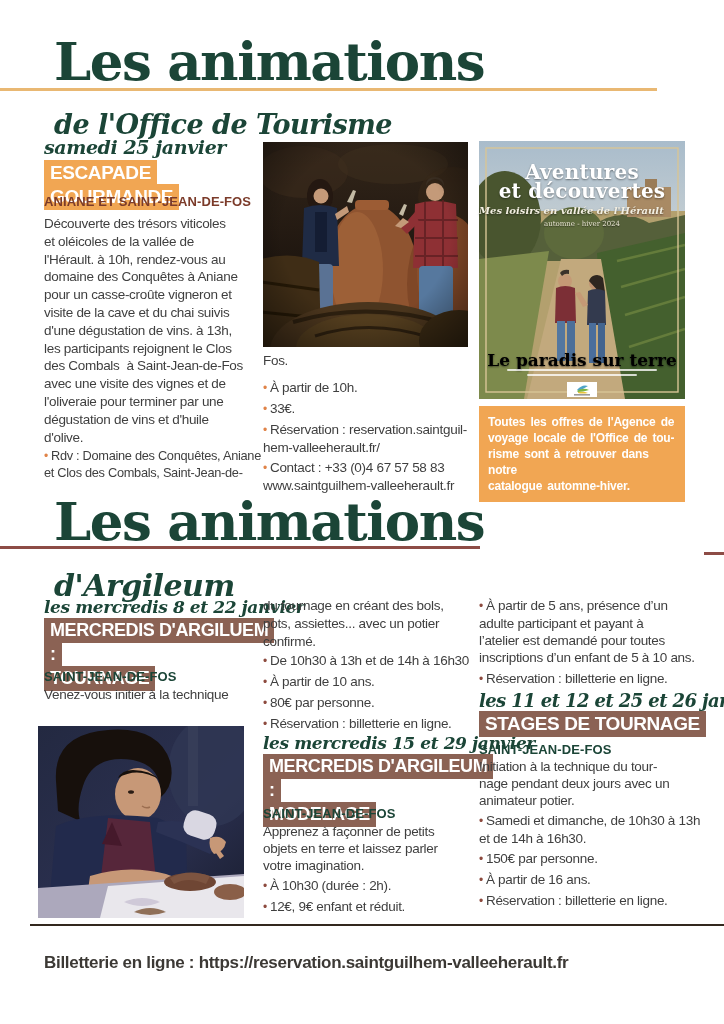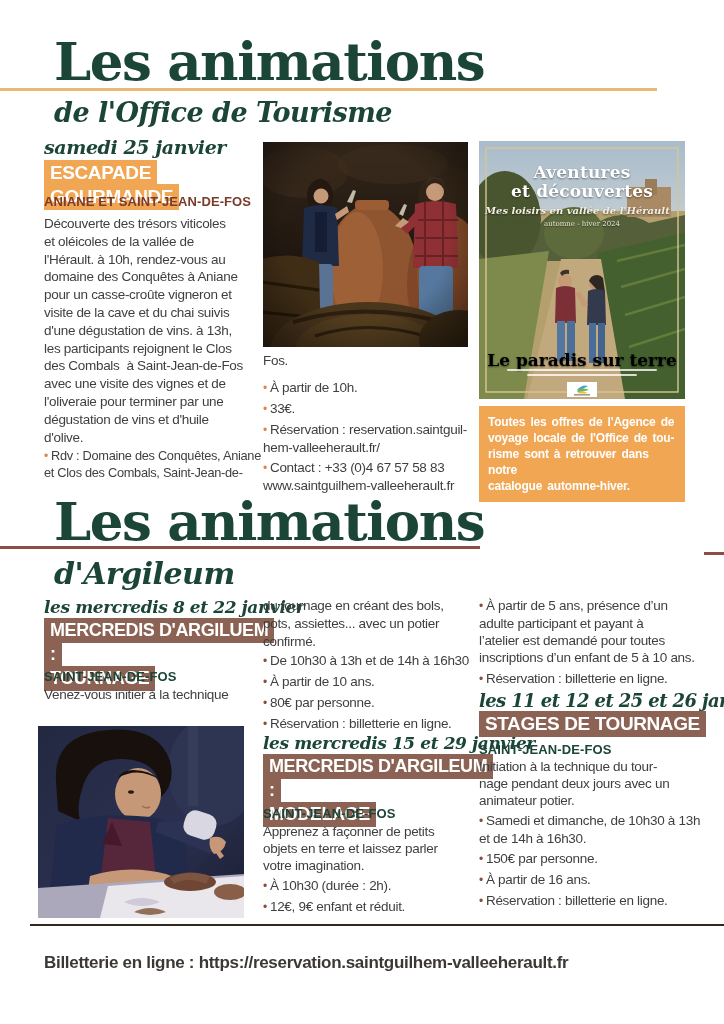--- a/index.html
+++ b/index.html
@@ -4,21 +4,21 @@
 <style>
   * { margin:0; padding:0; box-sizing:border-box; }
   html,body { background:#ffffff; }
   .page { position:relative; width:724px; height:1024px; background:#ffffff; overflow:hidden;
           font-family:"Liberation Sans", sans-serif; }
   .abs { position:absolute; }
 
   .h1 { font-family:"DejaVu Serif", serif; font-weight:bold; font-size:53px; line-height:58px;
         color:#1b4537; letter-spacing:-1.5px; white-space:nowrap; }
   .h2 { font-family:"DejaVu Serif", serif; font-weight:bold; font-style:italic; font-size:27px;
-        color:#1b4537; letter-spacing:-0.5px; white-space:nowrap; }
+        color:#1b4537; letter-spacing:-0.5px; white-space:nowrap;margin-top:12px; }
   .date { font-family:"DejaVu Serif", serif; font-weight:bold; font-style:italic; font-size:17px;
           color:#1b4537; letter-spacing:-0.4px; white-space:nowrap; }
 
   .evlabel { display:inline; font-weight:bold; font-size:18px; line-height:24px; color:#ffffff;
              padding:2px 6px 3px 6px; letter-spacing:-0.4px; white-space:pre-line;
              -webkit-box-decoration-break:clone; box-decoration-break:clone; }
   .evlabel.orange { background:#f1a653; }
   .evlabel.brown  { background:#8b6254; }
 
   .loc { font-size:13px; font-weight:bold; letter-spacing:0.1px; white-space:nowrap; }
@@ -32,21 +32,21 @@
   .bullets .b::before { content:"• "; font-size:12px; }
   .bullets.orange .b::before { color:#e08348; }
   .bullets.maroon .b::before { color:#8d4a3e; }
 
   .promo { background:#f1a653; color:#ffffff; font-weight:bold; font-size:12px; line-height:16px;
            padding:8px 9px; letter-spacing:-0.2px; word-spacing:2px; white-space:pre-line; }
 
   .rule { position:absolute; }
 
   
-  .bro-title { font-family:"DejaVu Serif", serif; font-weight:bold; font-size:17px; line-height:19px;
+  .bro-title { font-family:"DejaVu Serif", serif; font-weight:bold; font-size:20px; line-height:19px;
                color:#ffffff; text-align:center; white-space:pre-line; letter-spacing:0.2px;
                text-shadow:0 1px 2px rgba(0,0,0,.45); }
   .bro-sub { font-family:"DejaVu Serif", serif; font-style:italic; font-weight:bold; font-size:10px;
              color:#f3efe2; text-align:center; white-space:nowrap; text-shadow:0 1px 2px rgba(0,0,0,.5); }
   .bro-ed  { font-family:"DejaVu Serif", serif; font-size:7px; color:#eae5d4; text-align:center;
              text-shadow:0 1px 1px rgba(0,0,0,.5); }
   .bro-tag { font-family:"DejaVu Serif", serif; font-weight:bold; font-size:17px; color:#000000;
              text-align:center; text-shadow:0 1px 2px rgba(0,0,0,.55); white-space:nowrap; }
   .fineline { position:absolute; height:2px; background:rgba(255,255,255,.78); border-radius:1px; }
 
@@ -189,21 +189,21 @@
       <circle cx="117" cy="142" r="7" fill="#bf9271"></circle>
       <path d="M110,140 a8,8 0 0 1 14,-3 l2,14 l-5,1 Z" fill="#2e2620"></path>
       <path d="M109,150 Q117,146 126,150 L127,184 L108,184 Z" fill="#333a4e"></path>
       <rect x="110" y="182" width="7" height="40" fill="#4a6e9c"></rect>
       <rect x="119" y="182" width="7" height="40" fill="#42648f"></rect>
       <path d="M96,152 L104,166 L109,164 L101,151 Z" fill="#c59a76"></path>
       <rect x="7" y="7" width="192" height="244" fill="none" stroke="#d8c596" stroke-width="1.4"></rect>
     </svg>
     <div class="bro-title" style="position:absolute;left:0;top:22px;width:206px;">Aventures
 et découvertes</div>
-    <div class="bro-sub" style="position:absolute;left:6px;top:64px;width:165px;">Mes loisirs en vallée de l'Hérault</div>
+    <div class="bro-sub" style="position:absolute;left:0;top:64px;width:165px;">Mes loisirs en vallée de l'Hérault</div>
     <div class="bro-ed" style="position:absolute;left:0;top:79px;width:206px;">automne - hiver 2024</div>
     <div class="bro-tag" style="position:absolute;left:0;top:209px;width:206px;">Le paradis sur terre</div>
     <div class="fineline" style="left:28px;top:228px;width:150px;"></div>
     <div class="fineline" style="left:48px;top:233px;width:110px;"></div>
     <div style="position:absolute;left:88px;top:241px;width:30px;height:15px;background:#ffffff;">
       <svg width="30" height="15" viewBox="0 0 30 15">
         <path d="M10,8 Q15,2 21,4 Q16,7 12,9 Z" fill="#4ea3c8"></path>
         <path d="M10,9 Q16,5 22,8 Q16,10 11,10 Z" fill="#7ab544"></path>
         <path d="M11,10 Q17,9 21,11 Q15,12 11,11 Z" fill="#e8c23a"></path>
         <rect x="7" y="12" width="16" height="1.6" fill="#9a9a9a"></rect>

